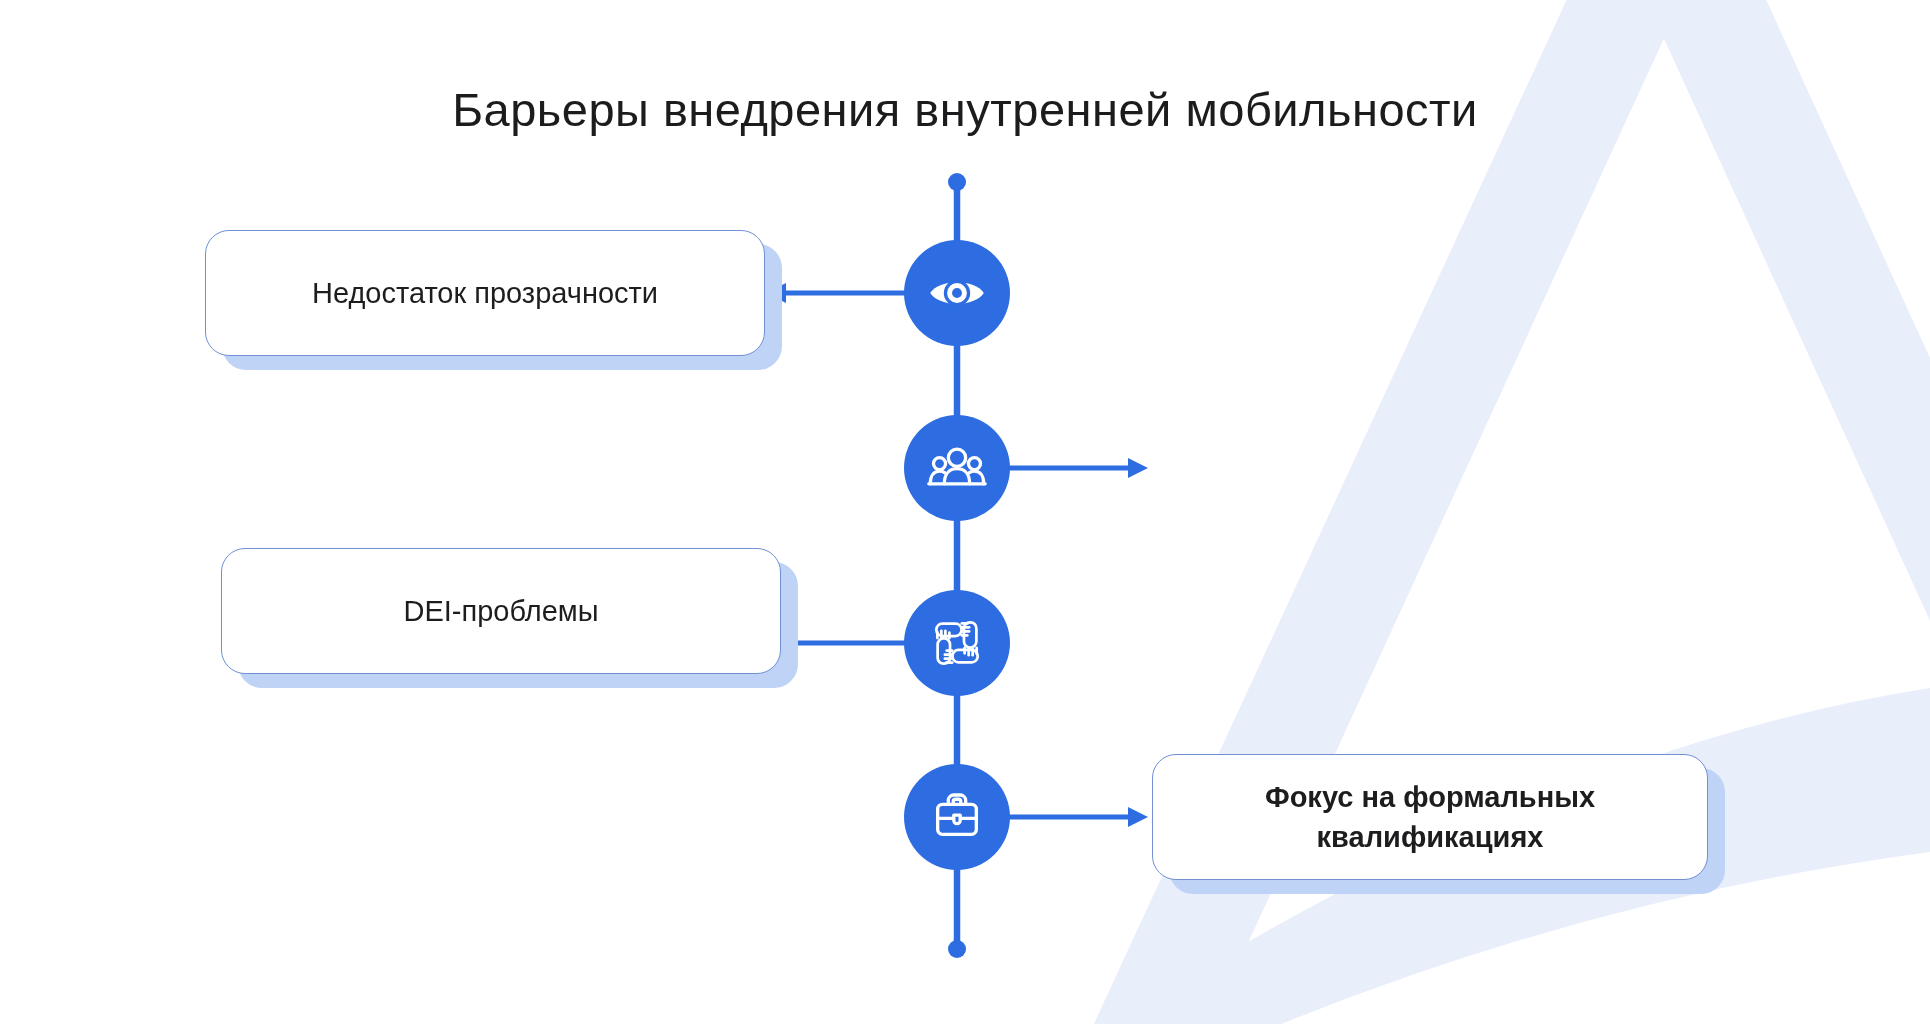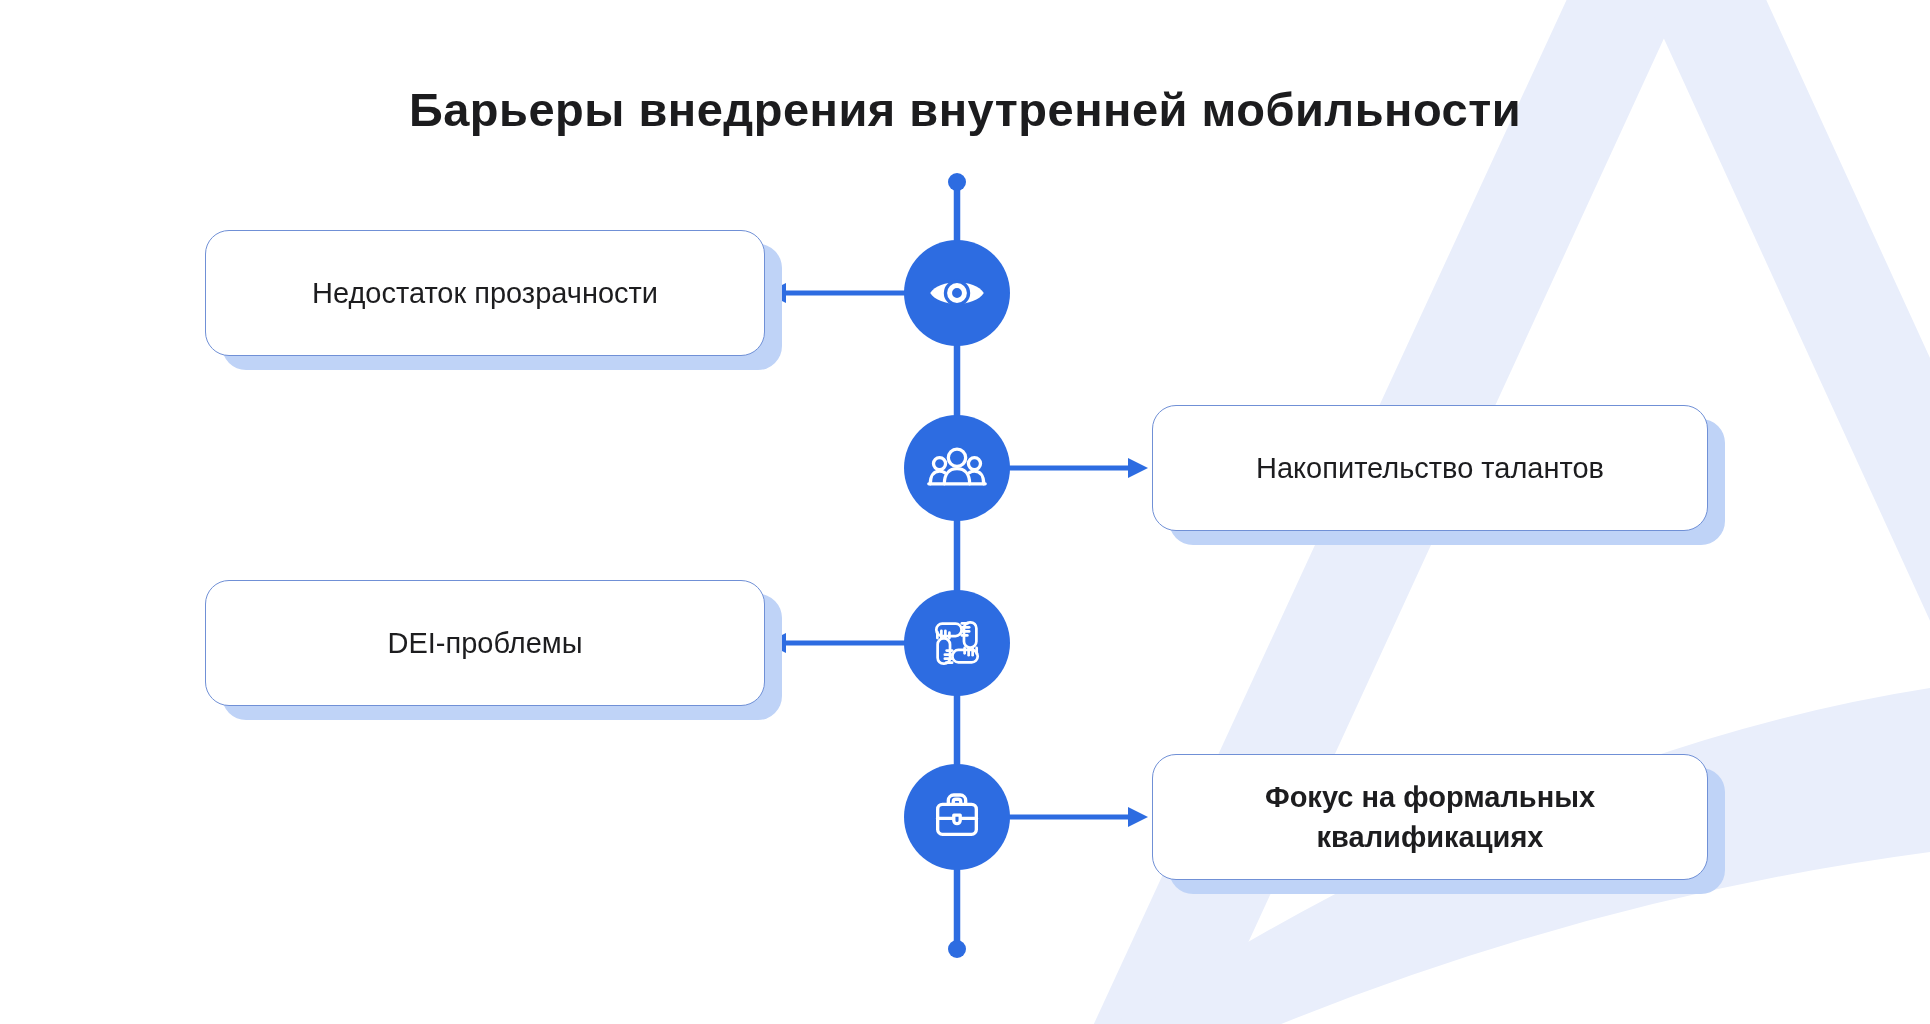--- a/index.html
+++ b/index.html
@@ -7,21 +7,21 @@
     position:relative;
     width:1930px;height:1024px;
     background:#ffffff;
     overflow:hidden;
     font-family:"Liberation Sans", sans-serif;
   }
   .layer{position:absolute;left:0;top:0;width:1930px;height:1024px;}
   .title{
     position:absolute;left:0;top:82px;width:1930px;
     text-align:center;
-    font-size:47px;font-weight:700;color:#1c1c1e;
+    font-size:47px;font-weight:400;color:#1c1c1e;
     letter-spacing:0.5px;
   }
   .node-circle{
     position:absolute;width:106px;height:106px;border-radius:50%;
     background:#2d6ce1;display:flex;align-items:center;justify-content:center;
   }
   .box{
     position:absolute;height:126px;
     background:#ffffff;
     border:1.5px solid #7090d6;
@@ -29,21 +29,21 @@
     box-shadow:17px 14px 0 #bfd3f7;
     display:flex;align-items:center;justify-content:center;
     text-align:center;
     font-size:29px;color:#1d1d1f;line-height:1.38;
     padding:0 55px;box-sizing:border-box;
   }
   .box-left{left:205px;width:560px;}
   .box-right{left:1152px;width:556px;}
   .b1{top:230px;}
   .b2{top:405px;}
-  .b3{top:580px;}
+  .b3{top:548px;margin-left:16px;}
   .b4{top:754px;font-weight:bold;}
   .c1{left:904px;top:240px;}
   .c2{left:904px;top:415px;}
   .c3{left:904px;top:590px;}
   .c4{left:904px;top:764px;}
 </style>
 </head>
 <body>
 
 <div class="canvas">
@@ -73,23 +73,20 @@
       <polygon points="1148,468 1128,458 1128,478"></polygon>
       <polygon points="766,643 786,633 786,653"></polygon>
       <polygon points="1148,817 1128,807 1128,827"></polygon>
     </g>
   </svg>
 
   <div class="title">Барьеры внедрения внутренней мобильности</div>
 
   <div class="box box-left b1">
     <span>Недостаток прозрачности</span>
-  </div>
-  <div class="box box-right b2">
-    <span>Накопительство талантов</span>
   </div>
   <div class="box box-left b3">
     <span>DEI-проблемы</span>
   </div>
   <div class="box box-right b4">
     <span>Фокус на формальных квалификациях</span>
   </div>
 
   <div class="node-circle c1">
     <svg width="66" height="66" viewBox="0 0 48 48" aria-hidden="true">

